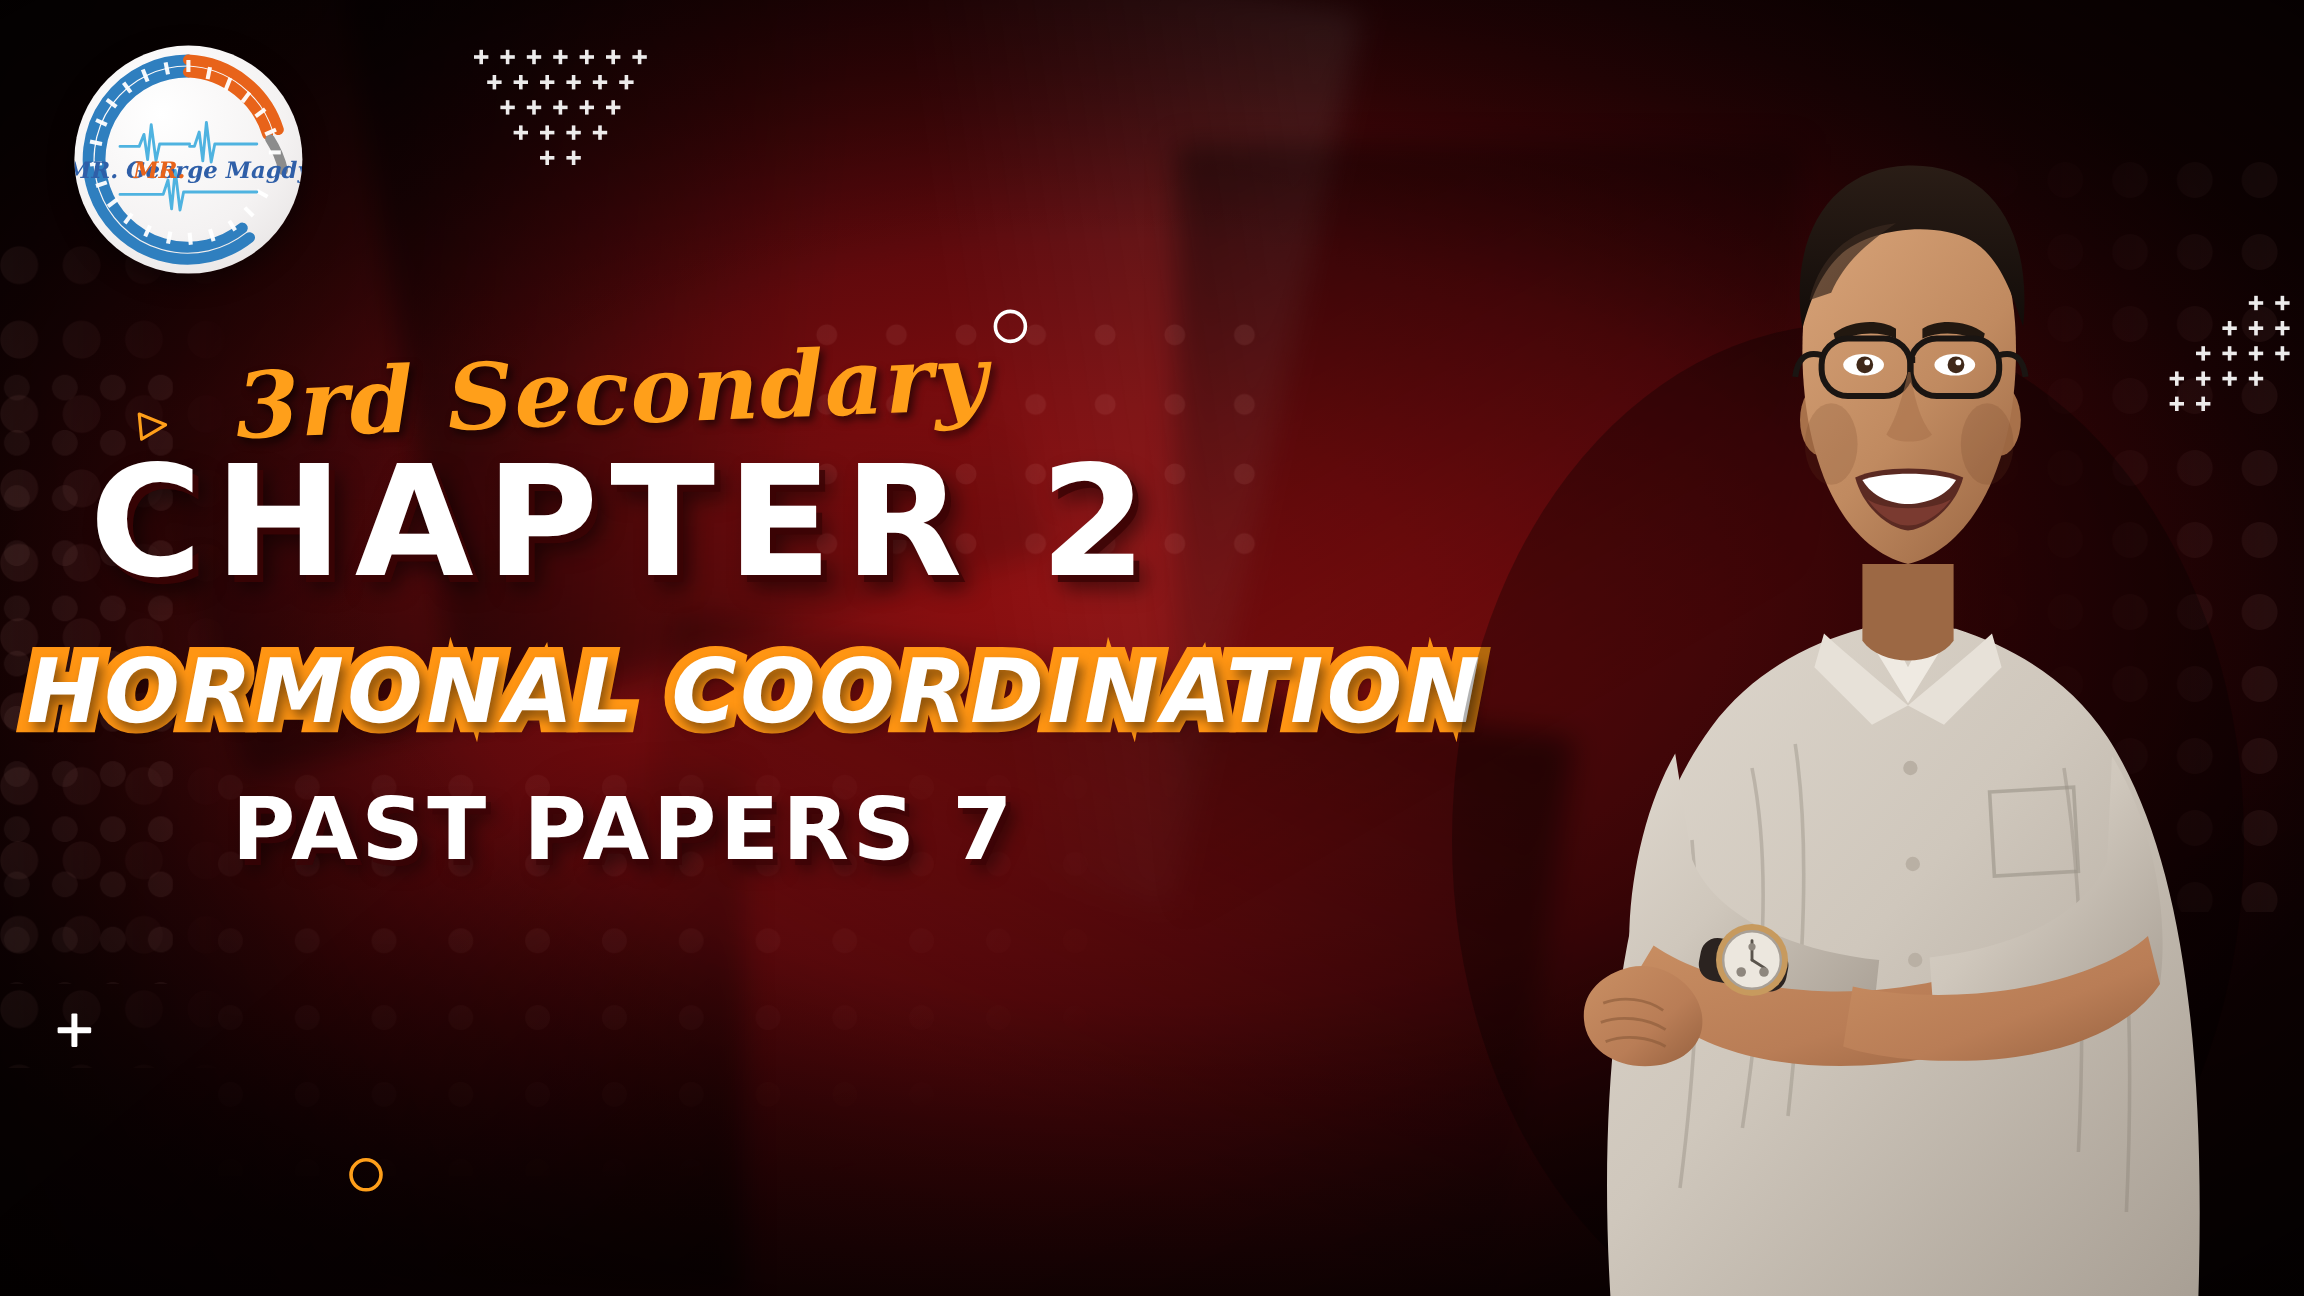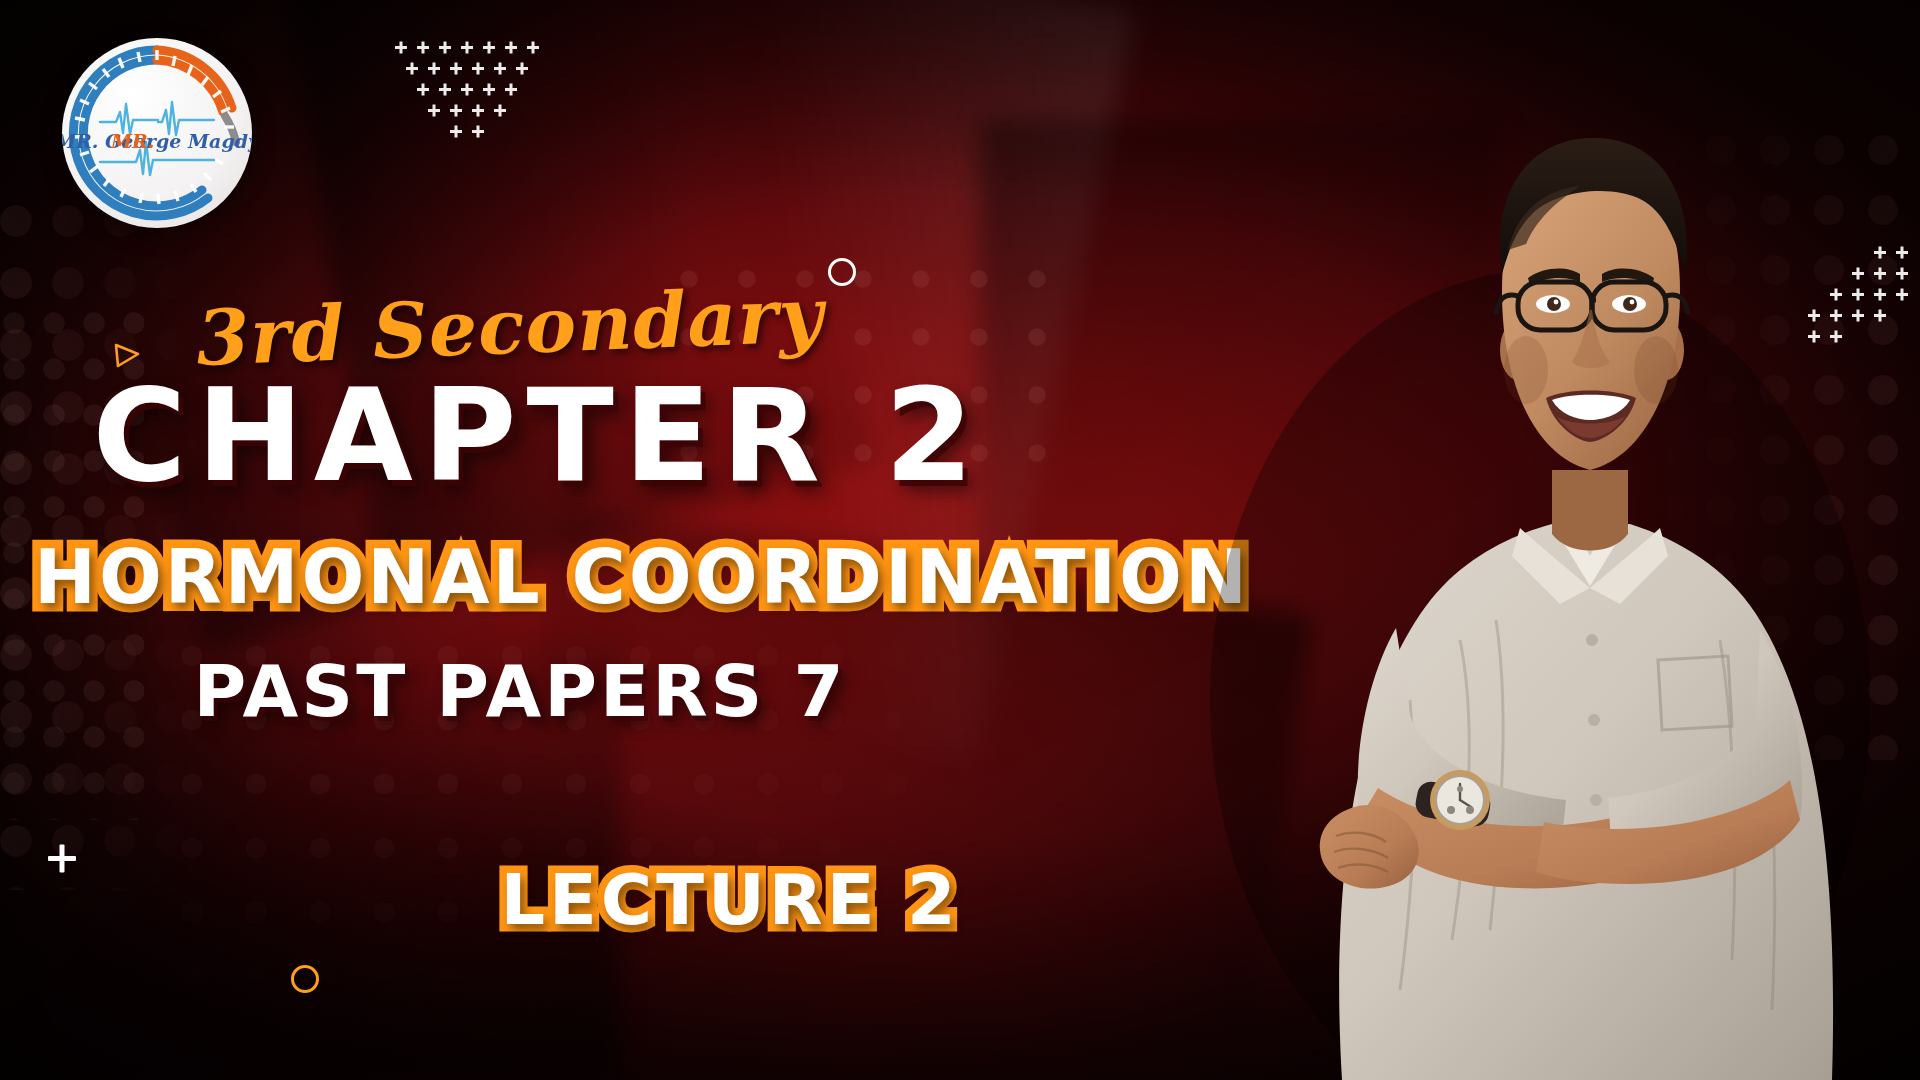--- a/index.html
+++ b/index.html
@@ -109,36 +109,36 @@
     font-size:76px;
     font-weight:700;
     color:#ff9f1a;
     letter-spacing:1px;
     text-shadow:3px 4px 7px rgba(0,0,0,.6);
     transform:rotate(-2.2deg);
     white-space:nowrap;
   }
 
   .chapter{
-    position:absolute;left:18px;top:372px;width:1040px;
+    position:absolute;left:0;top:372px;width:1040px;
     text-align:center;
     font-family:"DejaVu Sans",sans-serif;
     font-weight:700;
     font-size:128px;
     line-height:1;
     color:#ffffff;
     letter-spacing:10px;
     text-shadow:
        5px 6px 0 rgba(60,3,5,.85),
        9px 11px 18px rgba(0,0,0,.55);
     white-space:nowrap;
   }
 
   .topic-wrap{
-    position:absolute;left:16px;top:534px;width:1040px;text-align:center;
+    position:absolute;left:4px;top:534px;width:1040px;text-align:center;font-style:italic;
   }
   .topic{
     display:inline-block;
     font-family:"DejaVu Sans",sans-serif;
     font-weight:700;
     font-size:74px;
     line-height:1.02;
     letter-spacing:3px;
     color:#ffffff;
     padding:6px 18px;
@@ -482,23 +482,20 @@
 
     <div class="chapter">CHAPTER 2</div>
 
     <div class="topic-wrap">
       <span class="topic">HORMONAL COORDINATION</span>
     </div>
 
     <div class="subtitle">PAST PAPERS 7</div>
   </div>
 
-  <div class="lecture-wrap">
-    <span class="lecture">LECTURE 2</span>
-  </div>
 
   <div class="portrait">
     <svg viewBox="0 0 760 1080" preserveAspectRatio="xMidYMax meet">
       <defs>
         <linearGradient id="shirt" x1="0" y1="0" x2="1" y2="1">
           <stop offset="0%" stop-color="#ded7cd"></stop>
           <stop offset="45%" stop-color="#cfc7bc"></stop>
           <stop offset="100%" stop-color="#a89f94"></stop>
         </linearGradient>
         <linearGradient id="skin" x1="0" y1="0" x2="1" y2="1">

